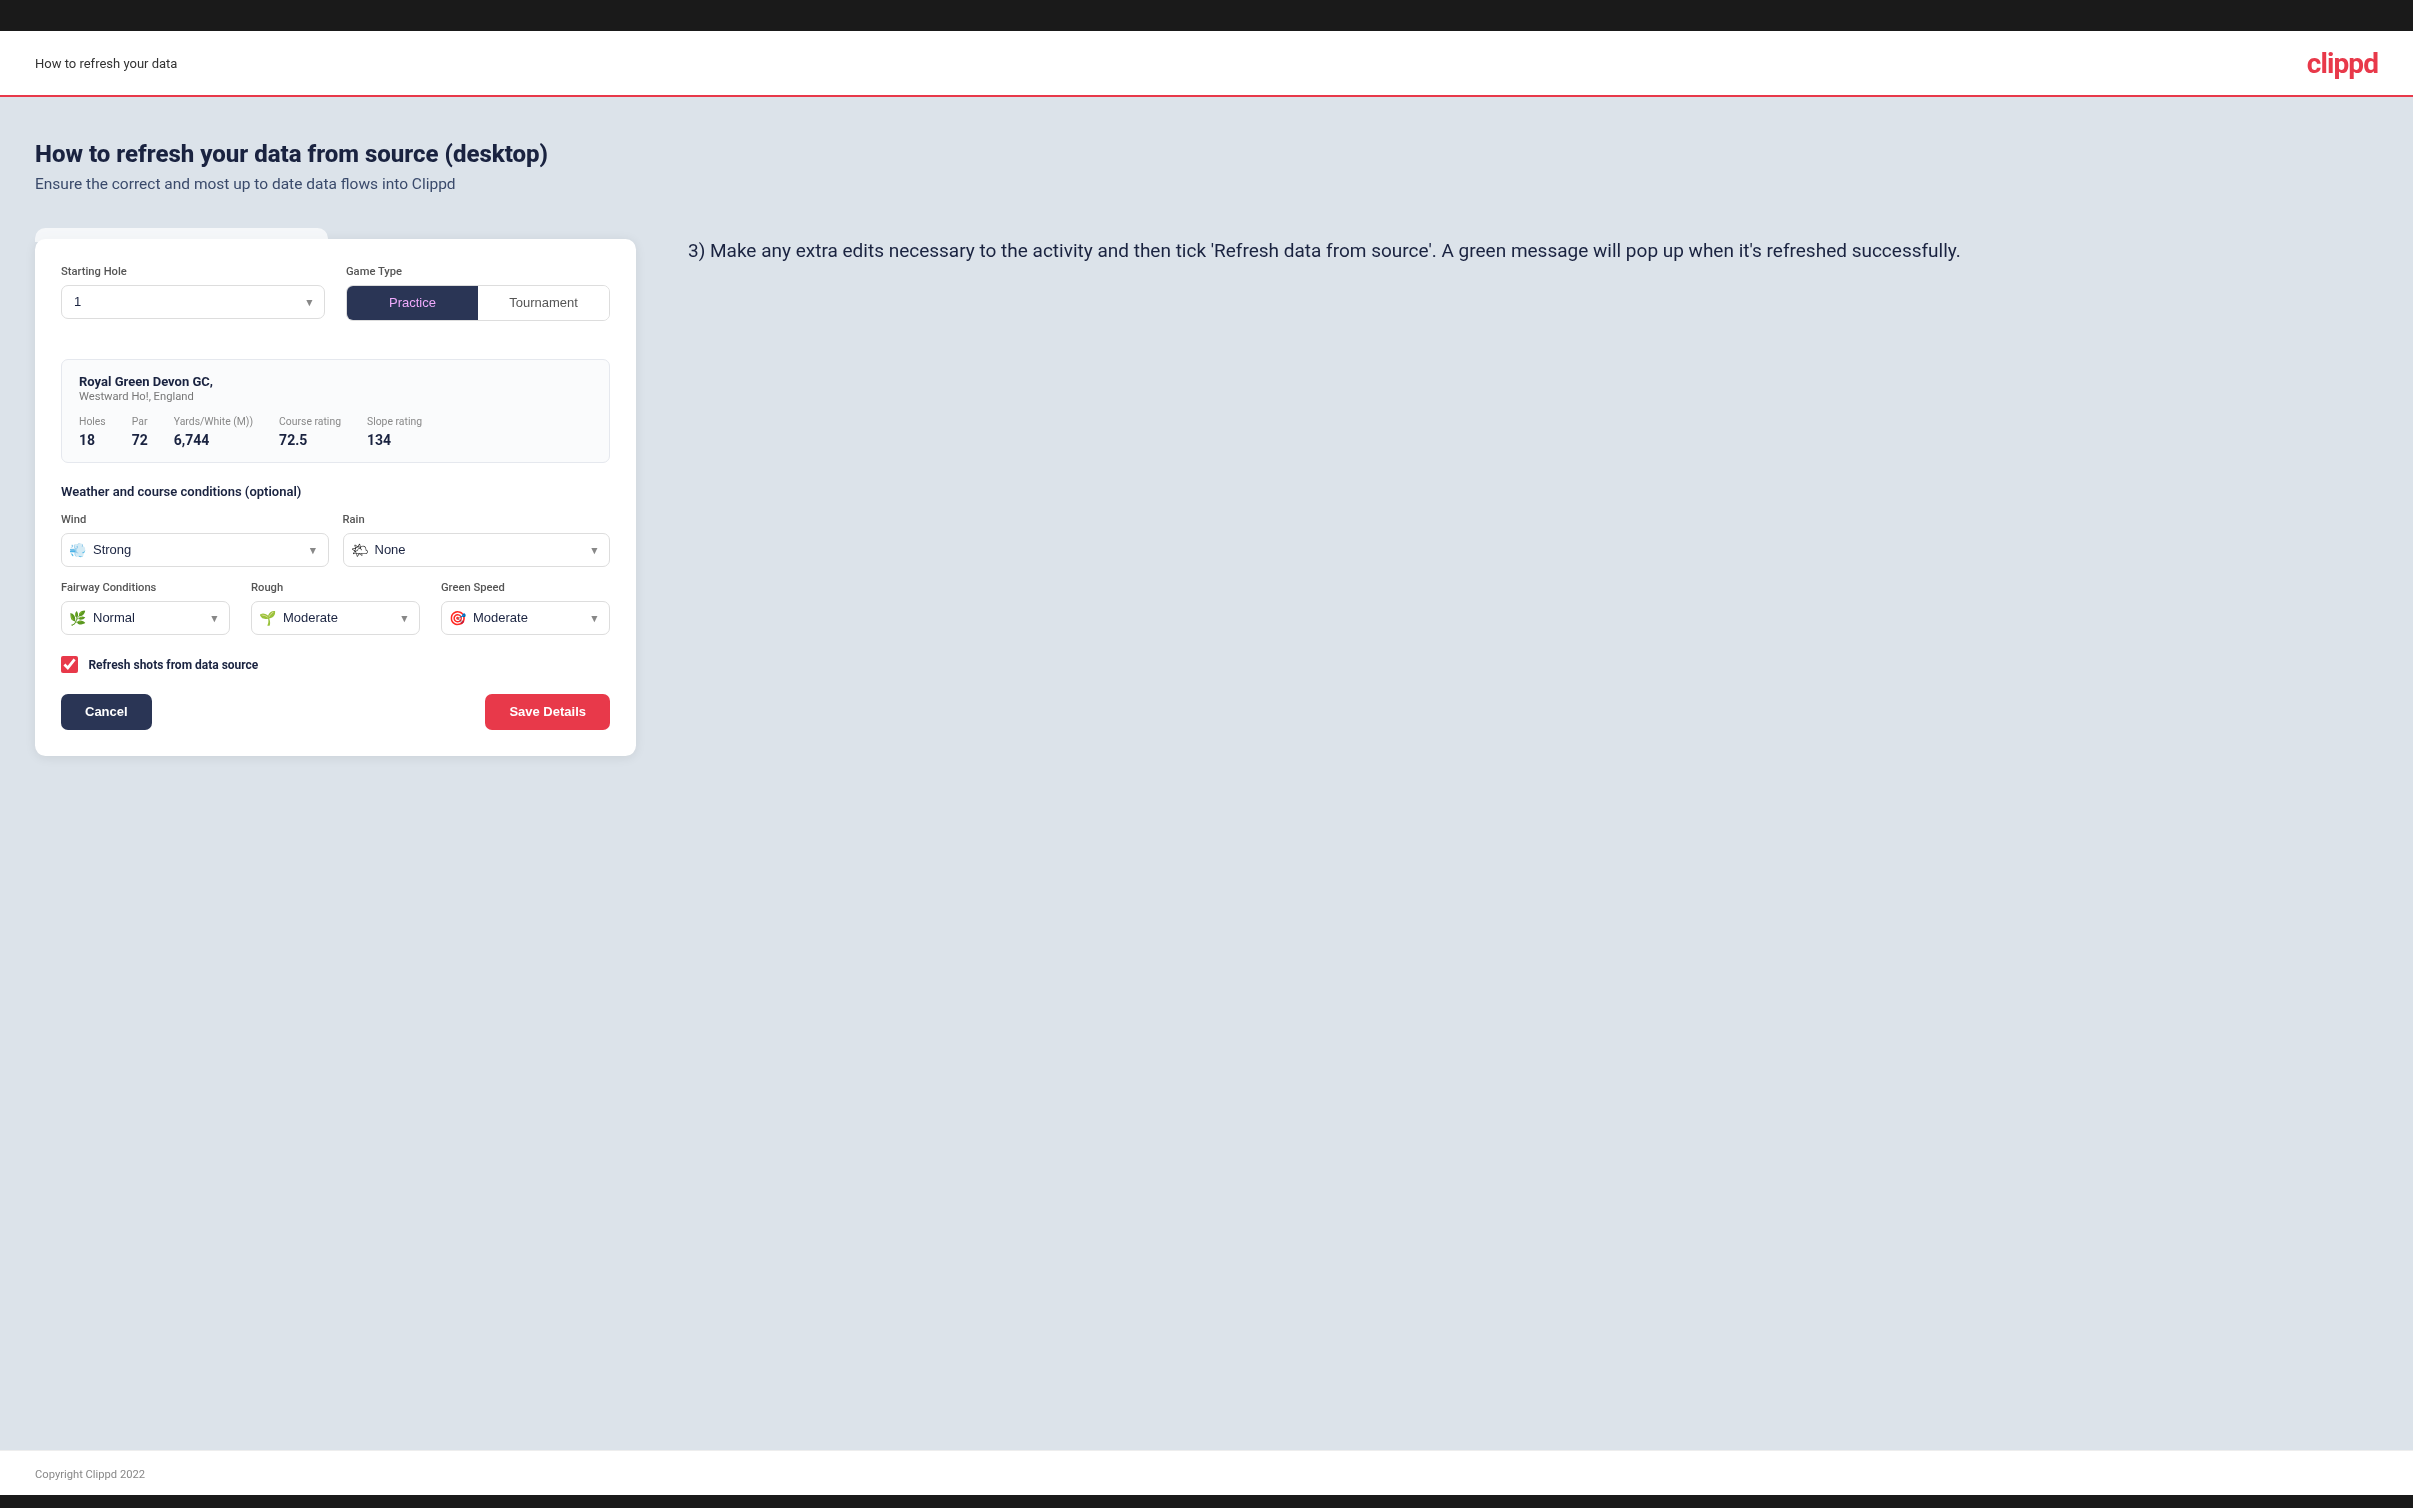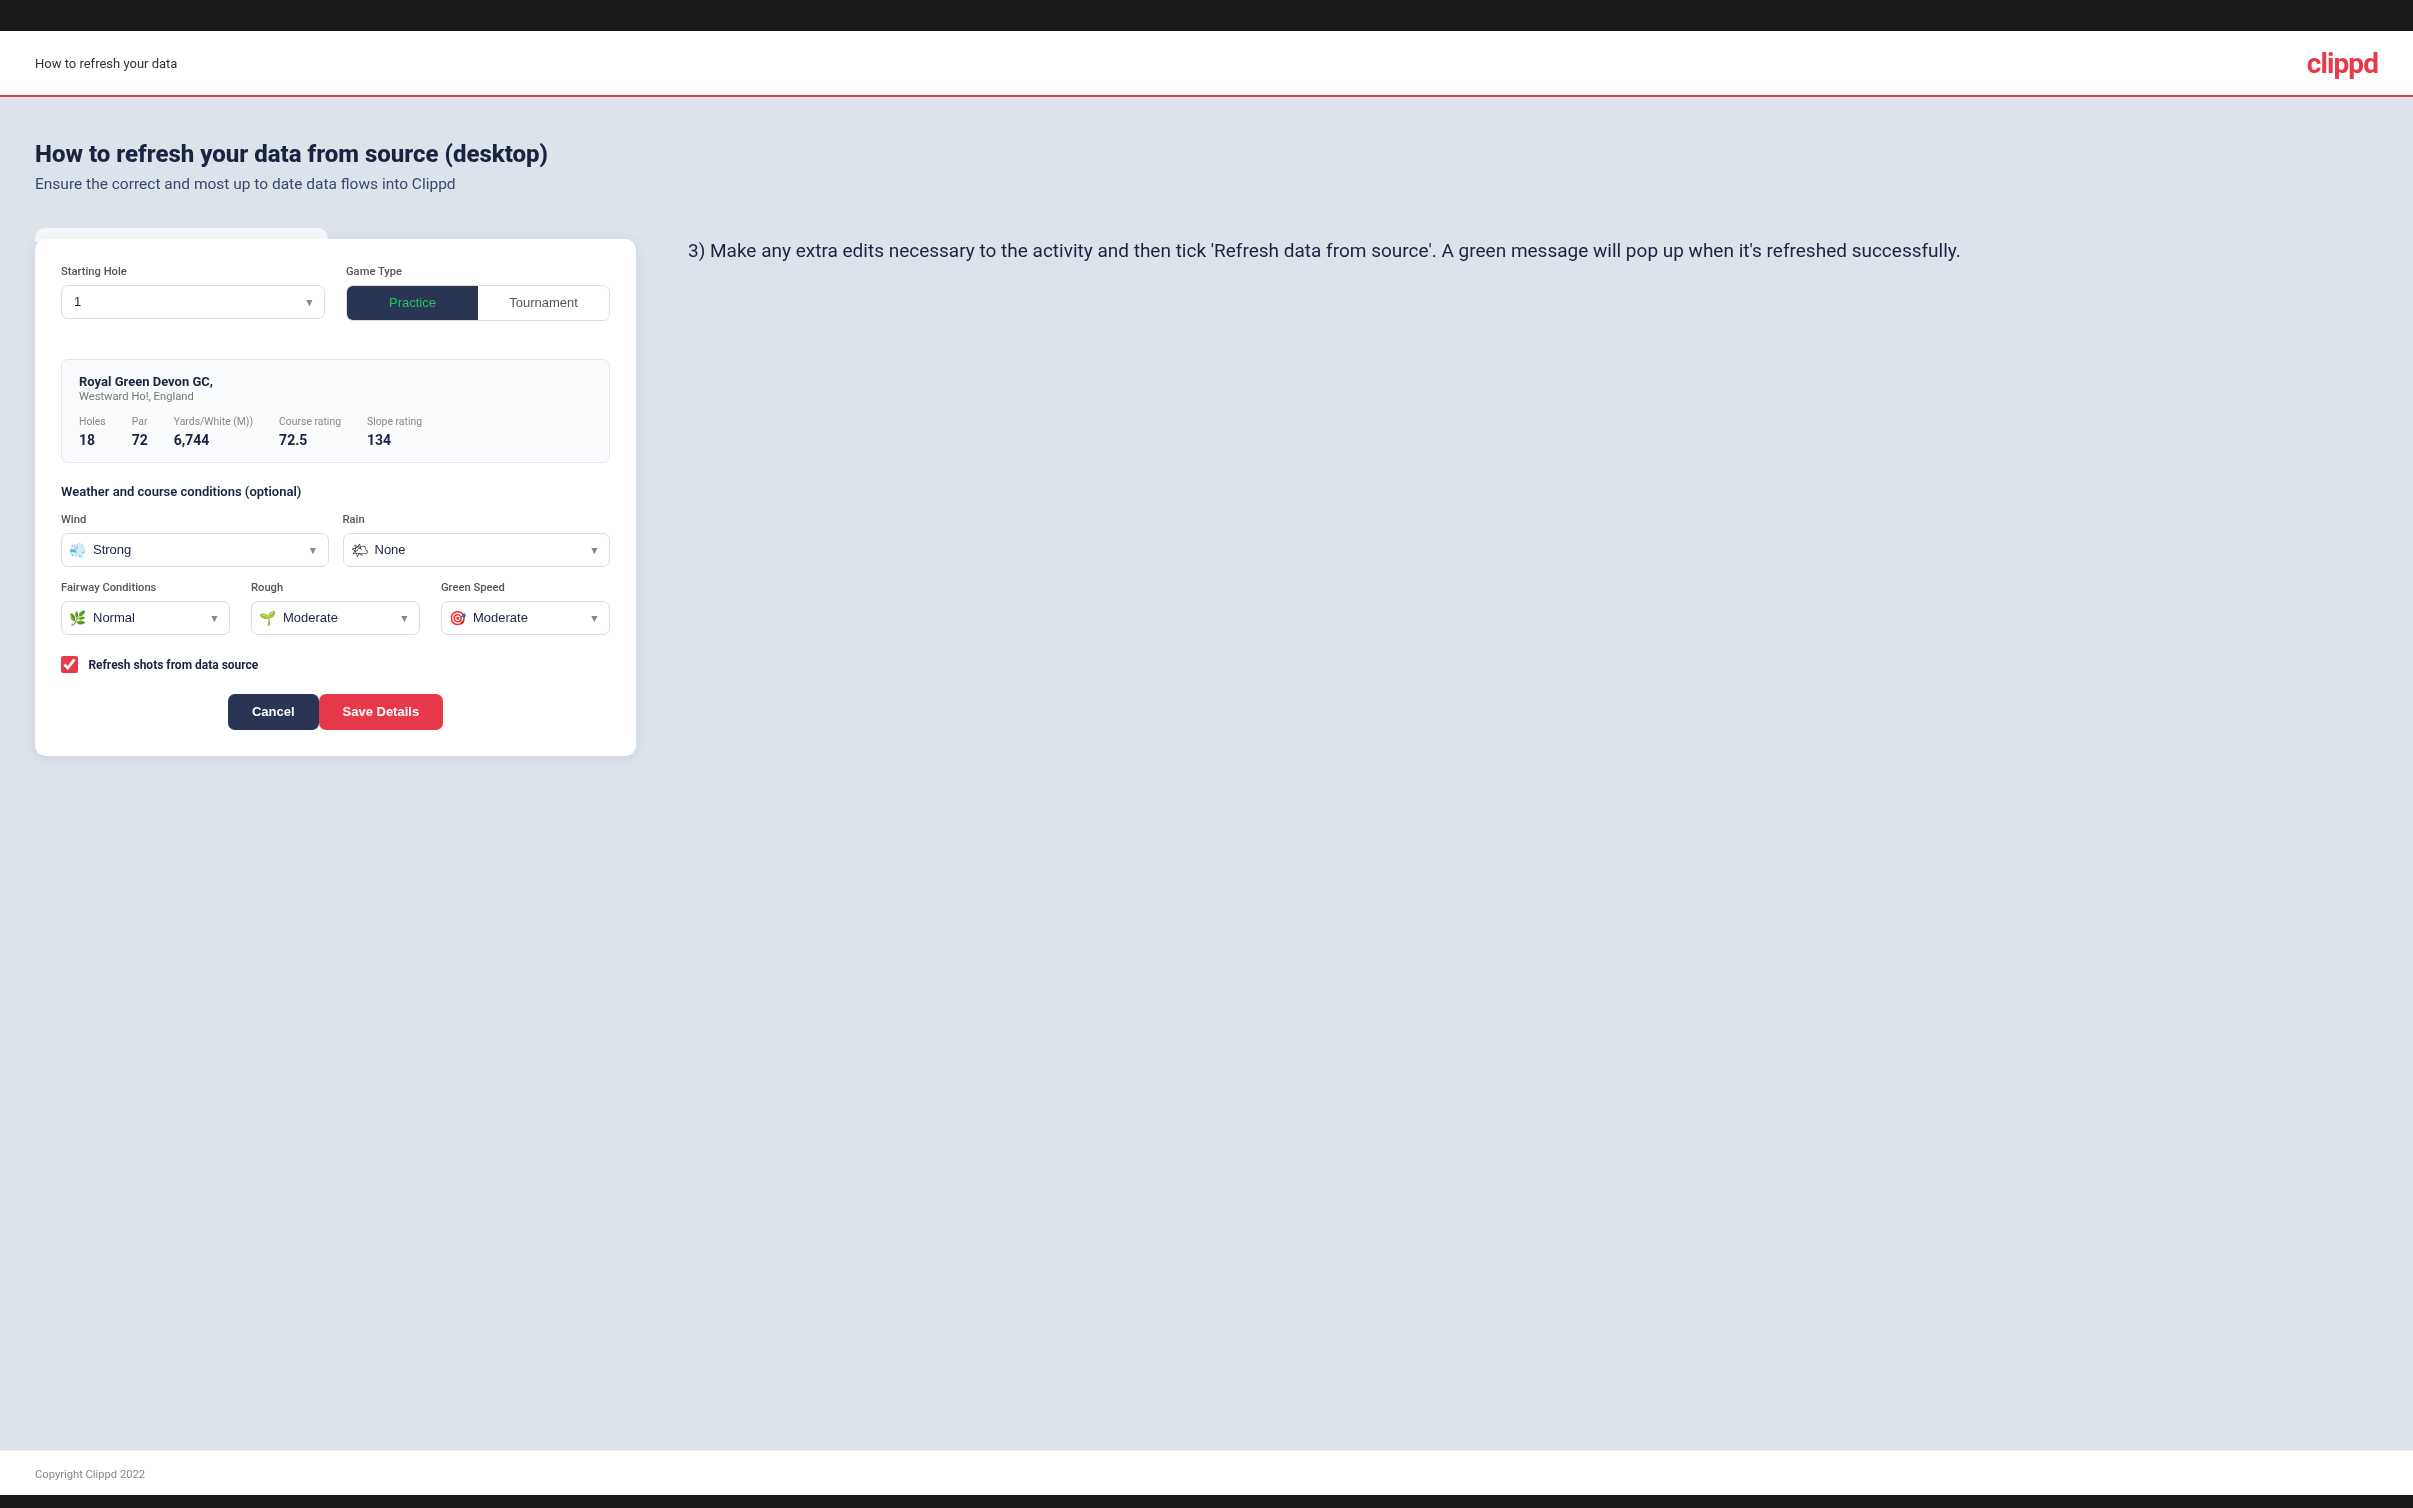--- a/index.html
+++ b/index.html
@@ -105,21 +105,21 @@
       flex: 1;
       padding: 9.5px 17px;
       border: none;
       font-size: 13px;
       font-weight: 500;
       cursor: pointer;
       transition: background 0.2s;
     }
     .game-type-btn.active {
       background: #2a3555;
-      color: #22c55e;
+      color: #f0abfc;
     }
     .game-type-btn.inactive {
       background: #fff;
       color: #555;
     }
     .starting-hole-section {
       flex: 1;
     }
     .course-info-box {
       border: 0.9px solid #e5e8ee;
@@ -202,21 +202,21 @@
       accent-color: #e8394a;
       cursor: pointer;
     }
     .checkbox-label {
       font-size: 12px;
       color: #1a2340;
       font-weight: 700;
     }
     .form-actions {
       display: flex;
-      justify-content: center;
+      justify-content: space-between;
       align-items: center;
     }
     .cancel-btn {
       background: #2a3555;
       color: #fff;
       border: none;
       border-radius: 7px;
       padding: 10.4px 24px;
       font-size: 13px;
       font-weight: 600;

